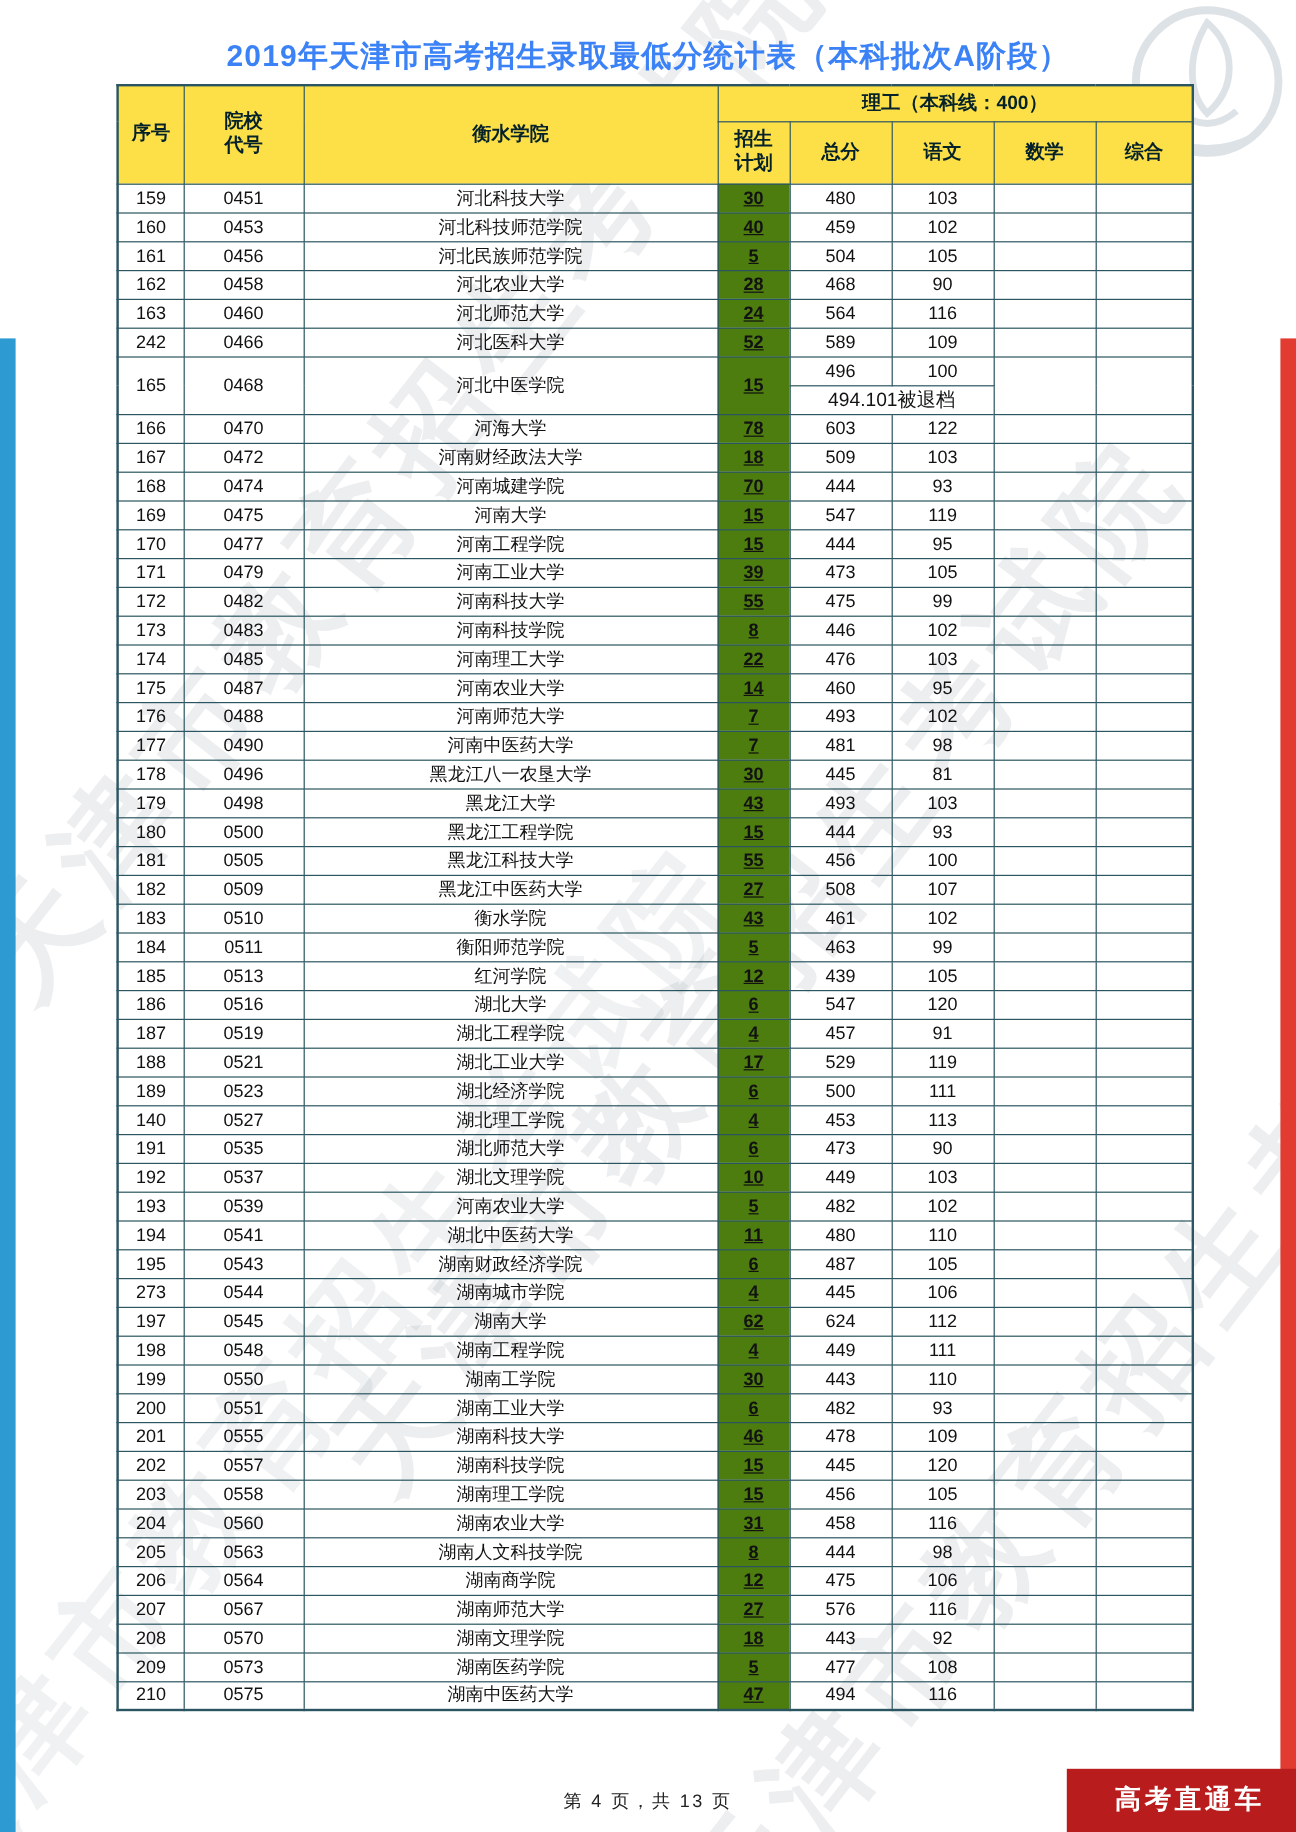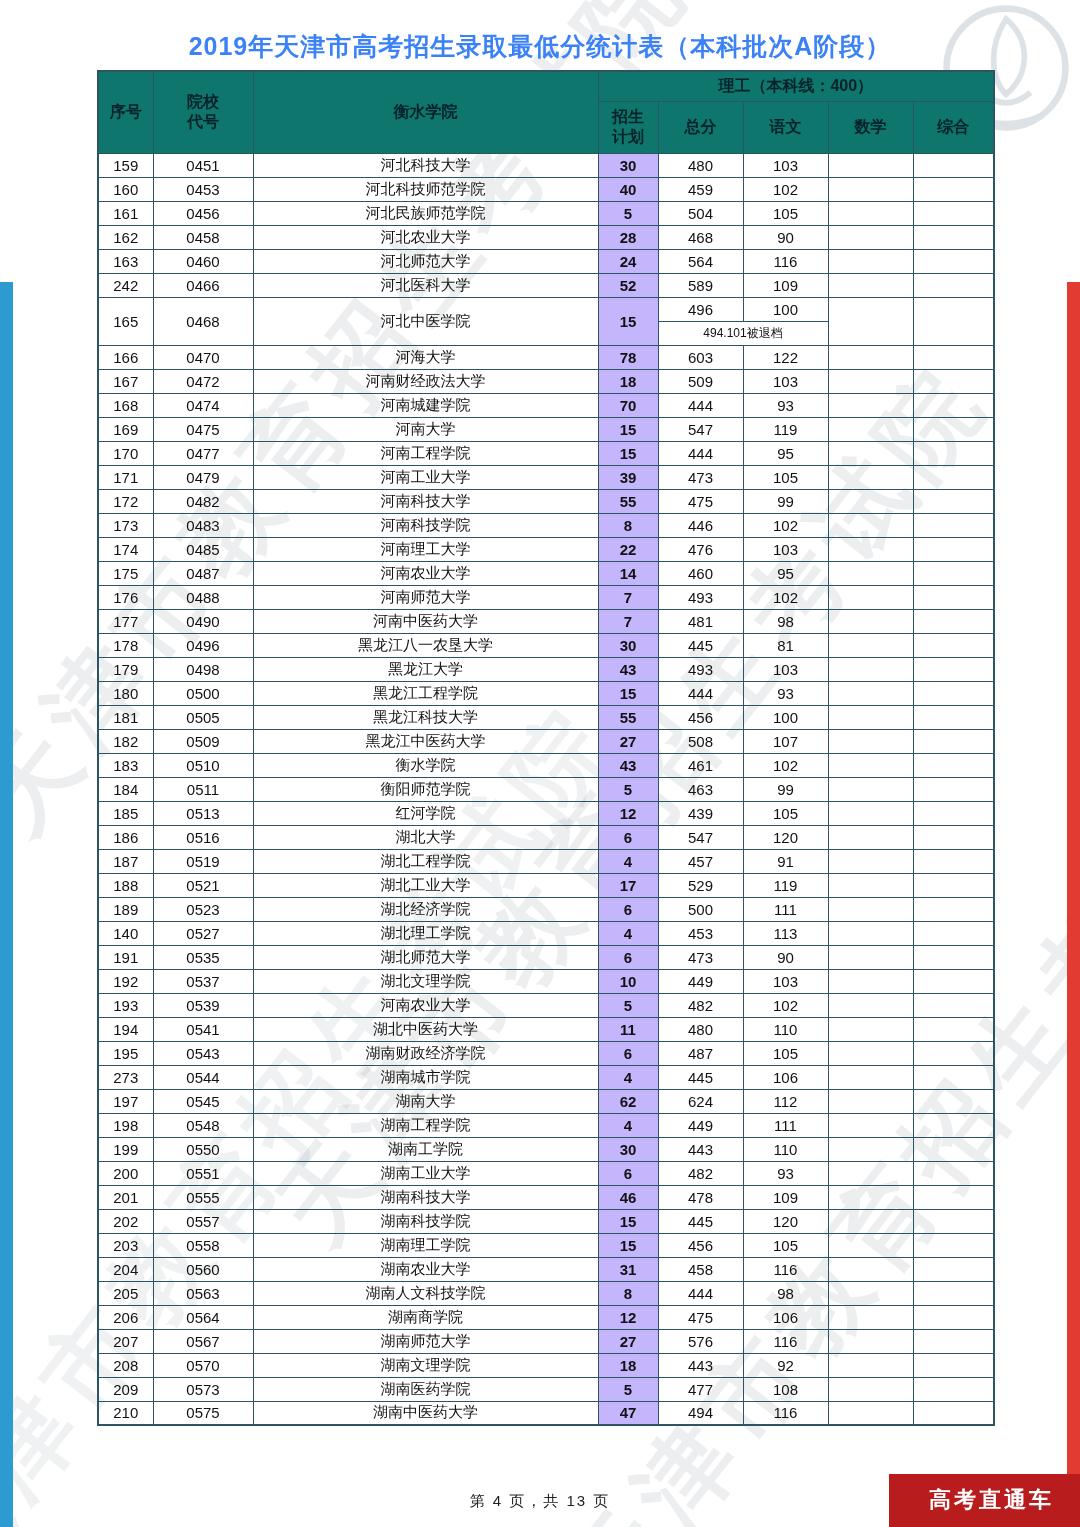--- a/index.html
+++ b/index.html
@@ -53,37 +53,37 @@
     border-collapse:collapse;
     table-layout:fixed;
   }
   .score-table th, .score-table td {
     border:1px solid #2b5560;
     text-align:center;
     vertical-align:middle;
   }
   .score-table { border:2px solid #2b5560; }
   .score-table thead th {
-    background:#0f766e;
+    background:#fde047;
     font-weight:bold;
     font-size:16px;
     color:#05222a;
   }
   .group-th { height:30px; font-size:17px; }
   .sub-th   { height:52px; }
   .pre { white-space:pre-line; line-height:1.25; }
   .score-table td {
     height:24px;
     font-size:15px;
     color:#121212;
     background:transparent;
   }
-  td.plan-cell { background:#c4b5fd; font-weight:bold; }
+  td.plan-cell { background:#4d7c0f; font-weight:bold;text-decoration:underline; }
   td.name-cell { font-size:15px; }
-  td.merged-cell { font-size:12px; }
+  td.merged-cell { font-size:16px; }
 
   
   .footer {
     position:absolute; z-index:2;
     bottom:16px; left:0; width:100%;
     text-align:center;
     font-size:15px;
     color:#222;
     letter-spacing:2px;
   }

